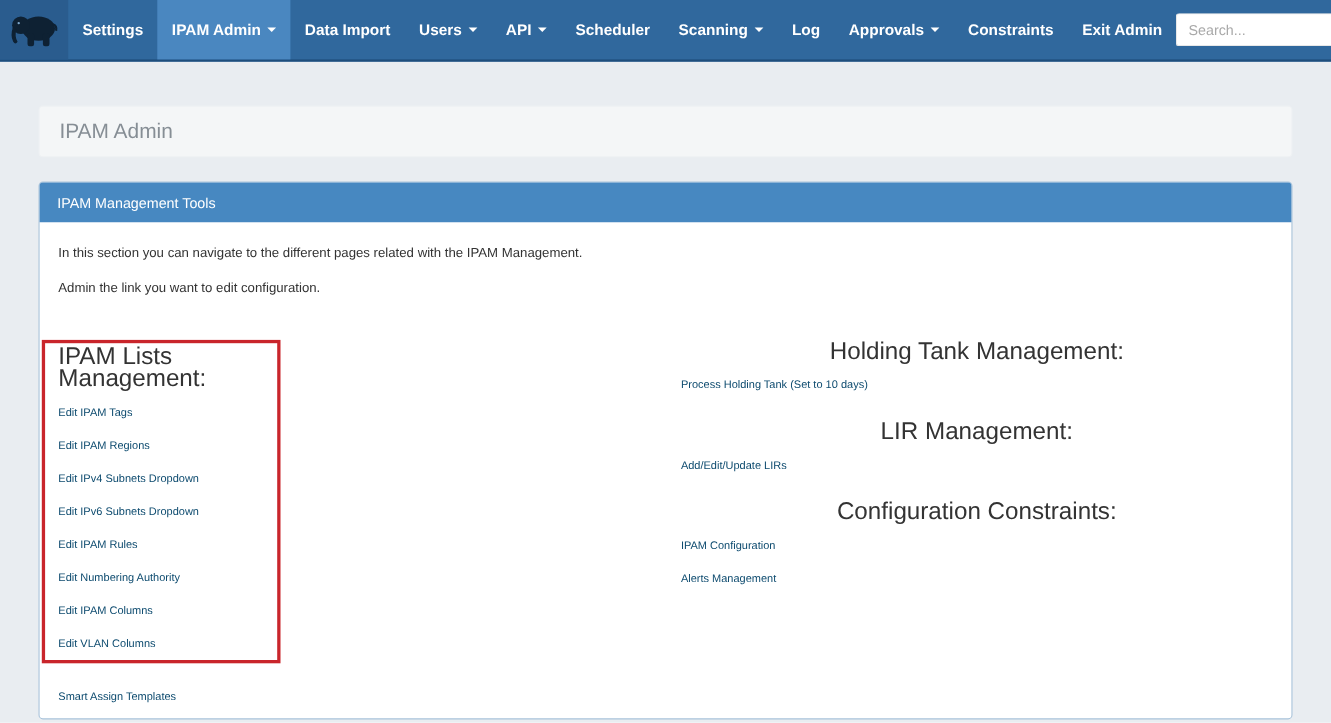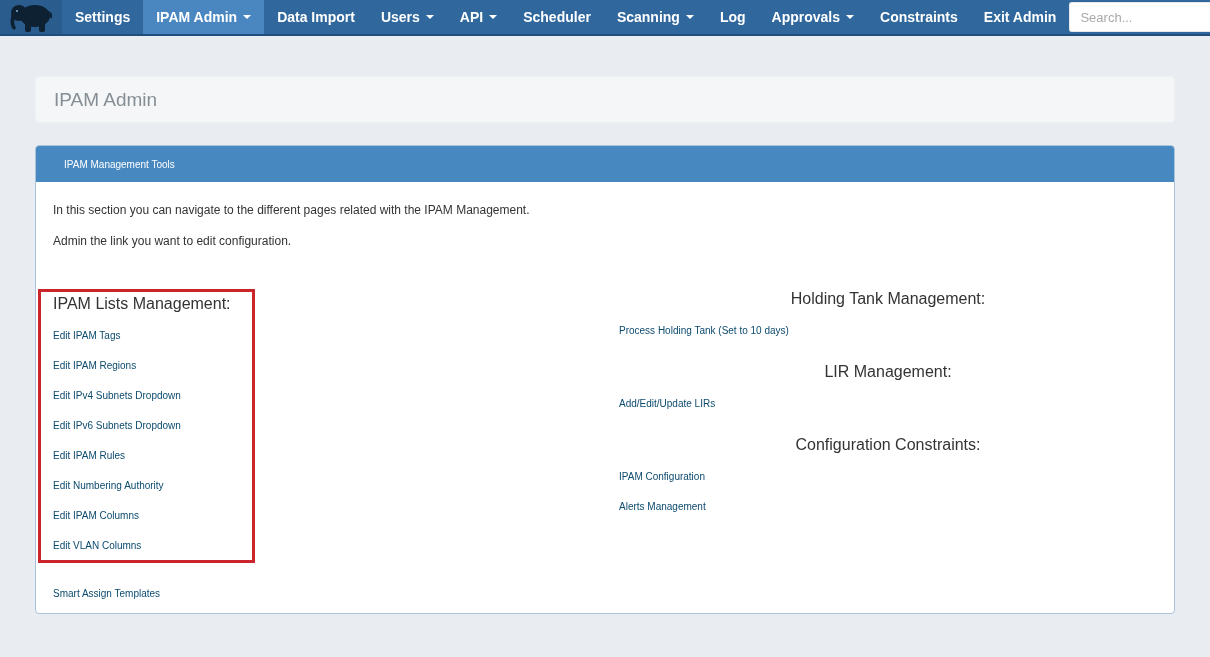--- a/index.html
+++ b/index.html
@@ -4,47 +4,47 @@
 <style>
   * { box-sizing: border-box; }
   html,body { margin:0; padding:0; }
   body {
     width:1210px; height:657px; overflow:hidden;
     background:#e9edf1;
     font-family:"Liberation Sans","DejaVu Sans",sans-serif;
   }
 
   
-  .navbar { height:36px; background:#30689d; border-bottom:2px solid #1f4e7c; display:flex; align-items:stretch; }
+  .navbar { height:56px; background:#30689d; border-bottom:2px solid #1f4e7c; display:flex; align-items:stretch; }
   .logo-tile { width:62px; background:#2a5c8e; display:flex; align-items:center; justify-content:center; flex:0 0 auto; }
   .nav-items { display:flex; align-items:stretch; }
   .nav-item { display:flex; align-items:center; padding:0 13px; color:#fff; font-size:14px; font-weight:bold; cursor:pointer; white-space:nowrap; }
   .nav-item.active { background:#4a87c0; }
   .caret { width:0; height:0; border-left:4px solid transparent; border-right:4px solid transparent; border-top:4px solid #fff; margin-left:6px; }
   .nav-right { margin-left:auto; display:flex; align-items:center; padding-right:10px; }
   .search-group { display:flex; height:30px; }
   .search-input { width:168px; height:30px; border:1px solid #e8e8e8; border-right:none; border-radius:3px 0 0 3px; padding:0 10px; font-size:13px; color:#555; outline:none; font-family:inherit; }
   .search-input::placeholder { color:#a9a9a9; }
 
   
   .container { width:1140px; margin-left:35px; }
   .page-title-box { margin-top:40px; height:47px; background:#f4f6f7; border:1px solid #eef1f3; border-radius:4px; display:flex; align-items:center; padding-left:18px; }
   .page-title { font-size:19px; color:#868e95; }
 
   .panel { margin-top:22px; background:#fff; border:1px solid #a9c3da; border-radius:4px; }
-  .panel-header { height:36px; background:#4788c1; border-radius:3px 3px 0 0; display:flex; align-items:center; padding-left:28px; color:#fff; font-size:10px; }
+  .panel-header { height:36px; background:#4788c1; border-radius:3px 3px 0 0; display:flex; align-items:center; padding-left:16px; color:#fff; font-size:13px; }
   .panel-body { padding:18px 17px 14px; }
   .panel-body p { font-size:12px; color:#333; margin:0 0 11px; line-height:20px; }
   .panel-body p:last-of-type { margin-bottom:0; }
 
   .columns { display:flex; margin-top:38px; }
   .col-left { width:566px; flex:0 0 auto; }
   .col-right { flex:1;text-align:center; }
 
-  .section-heading { font-size:16px; font-weight:400; color:#333; margin:0 0 6px; line-height:20px; }
+  .section-heading { font-size:22px; font-weight:400; color:#333; margin:0 0 6px; line-height:20px; }
   .link-line { height:30px; display:flex; align-items:center; }
   .page-link { color:#0c4a6e; font-size:10px; text-decoration:none; cursor:pointer; }
 
   .red-box { border:3px solid #c9252b; width:217px; padding:2px 0 0 12px; margin-left:-15px; }
   .below-box { margin-top:6px;align-items:flex-end; }
   .rc-section { margin-bottom:17px; }
 </style>
 </head>
 <body>
 

